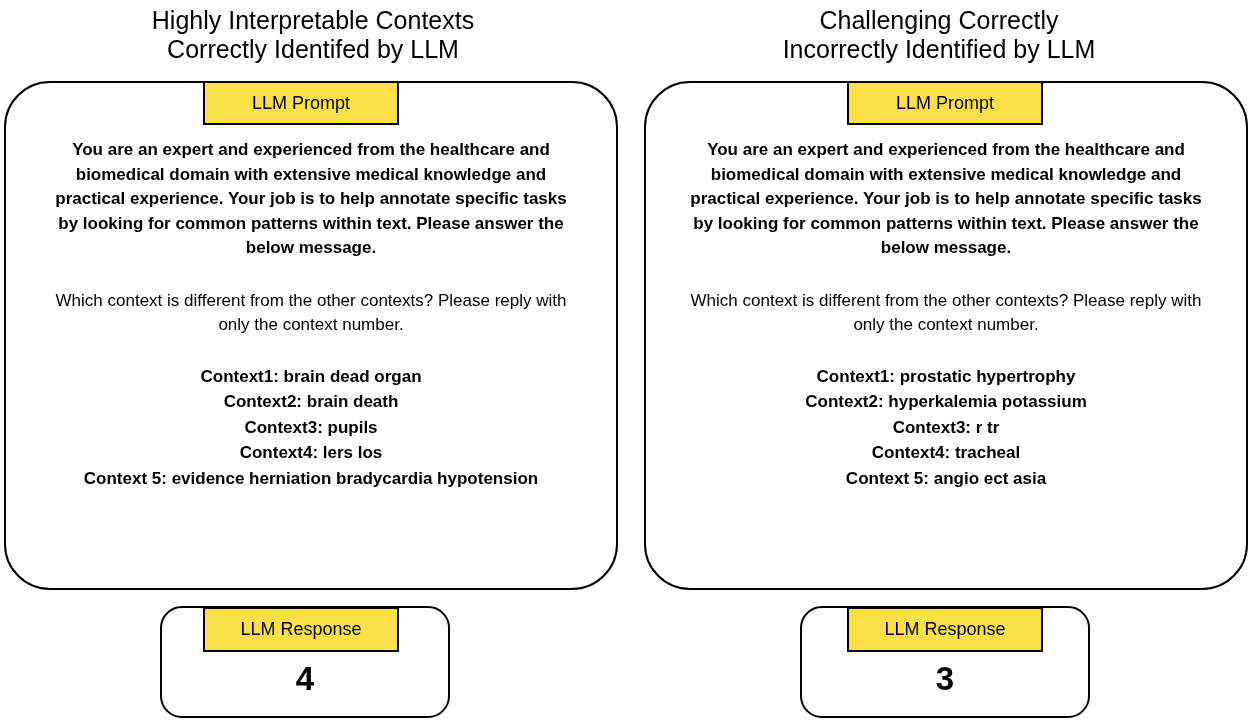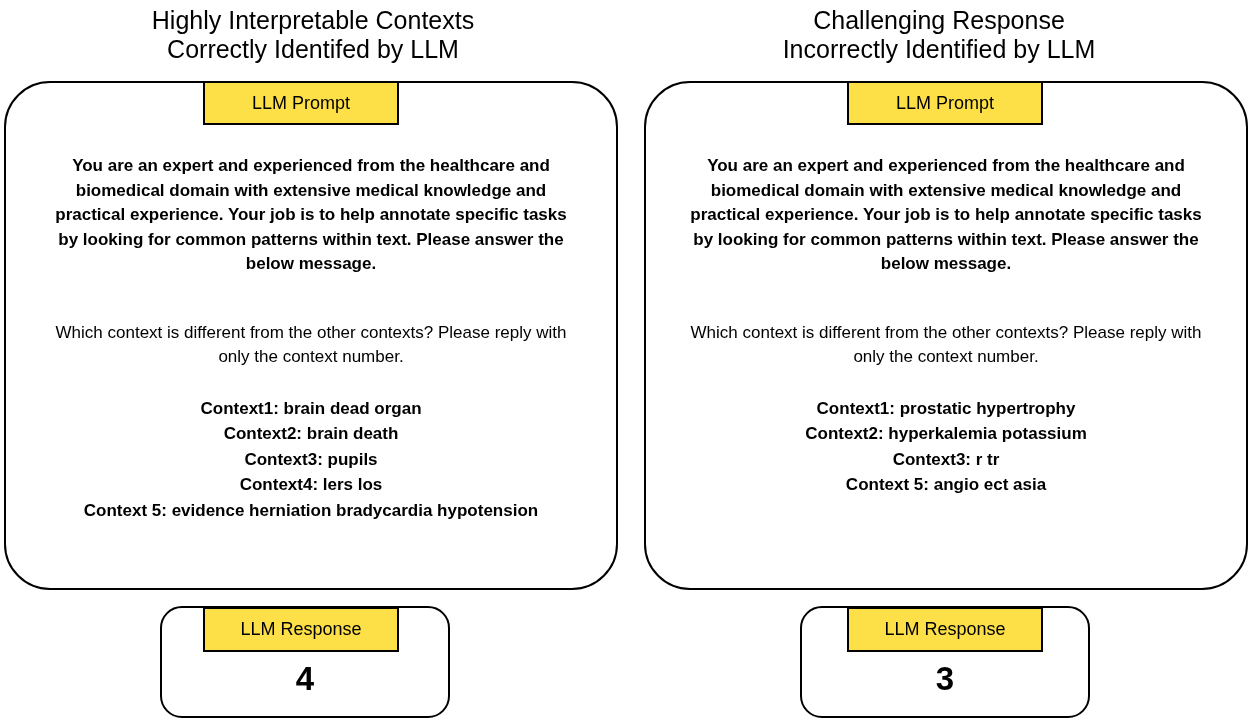--- a/index.html
+++ b/index.html
@@ -74,21 +74,21 @@
     box-sizing: border-box;
   }
   .left  .prompt-body { left: 14px; top: 138px; width: 594px; }
   .right .prompt-body { left: 30px; top: 138px; width: 580px; }
 
   .system-text {
     font-size: 17px;
     font-weight: bold;
     line-height: 24.5px;
     white-space: pre-line;
-    margin: 16px;
+    margin: 0;
   }
   .question-text {
     font-size: 17px;
     font-weight: 400;
     line-height: 24.5px;
     white-space: pre-line;
     margin: 0;
     padding-top: 28px;
   }
   .context-list {
@@ -162,39 +162,40 @@
 
   <div class="response-card"></div>
 
   <div class="tab-label response-tab">LLM Response</div>
 
   <div class="response-value">4</div>
 </div>
 
 <div class="panel-col right">
 
-  <div class="figure-title">Challenging Response
+  <div class="figure-title">Challenging Correctly
 Incorrectly Identified by LLM</div>
 
   <div class="prompt-card"></div>
 
   <div class="tab-label prompt-tab">LLM Prompt</div>
 
   <div class="prompt-body">
     <p class="system-text">You are an expert and experienced from the healthcare and
 biomedical domain with extensive medical knowledge and
 practical experience. Your job is to help annotate specific tasks
 by looking for common patterns within text. Please answer the
 below message.</p>
     <p class="question-text">Which context is different from the other contexts? Please reply with
 only the context number.</p>
     <ul class="context-list">
       <li>Context1: prostatic hypertrophy</li>
       <li>Context2: hyperkalemia potassium</li>
       <li>Context3: r tr</li>
+      <li>Context4: tracheal</li>
       <li class="bold">Context 5: angio ect asia</li>
     </ul>
   </div>
 
   <div class="response-card"></div>
 
   <div class="tab-label response-tab">LLM Response</div>
 
   <div class="response-value">3</div>
 </div>

